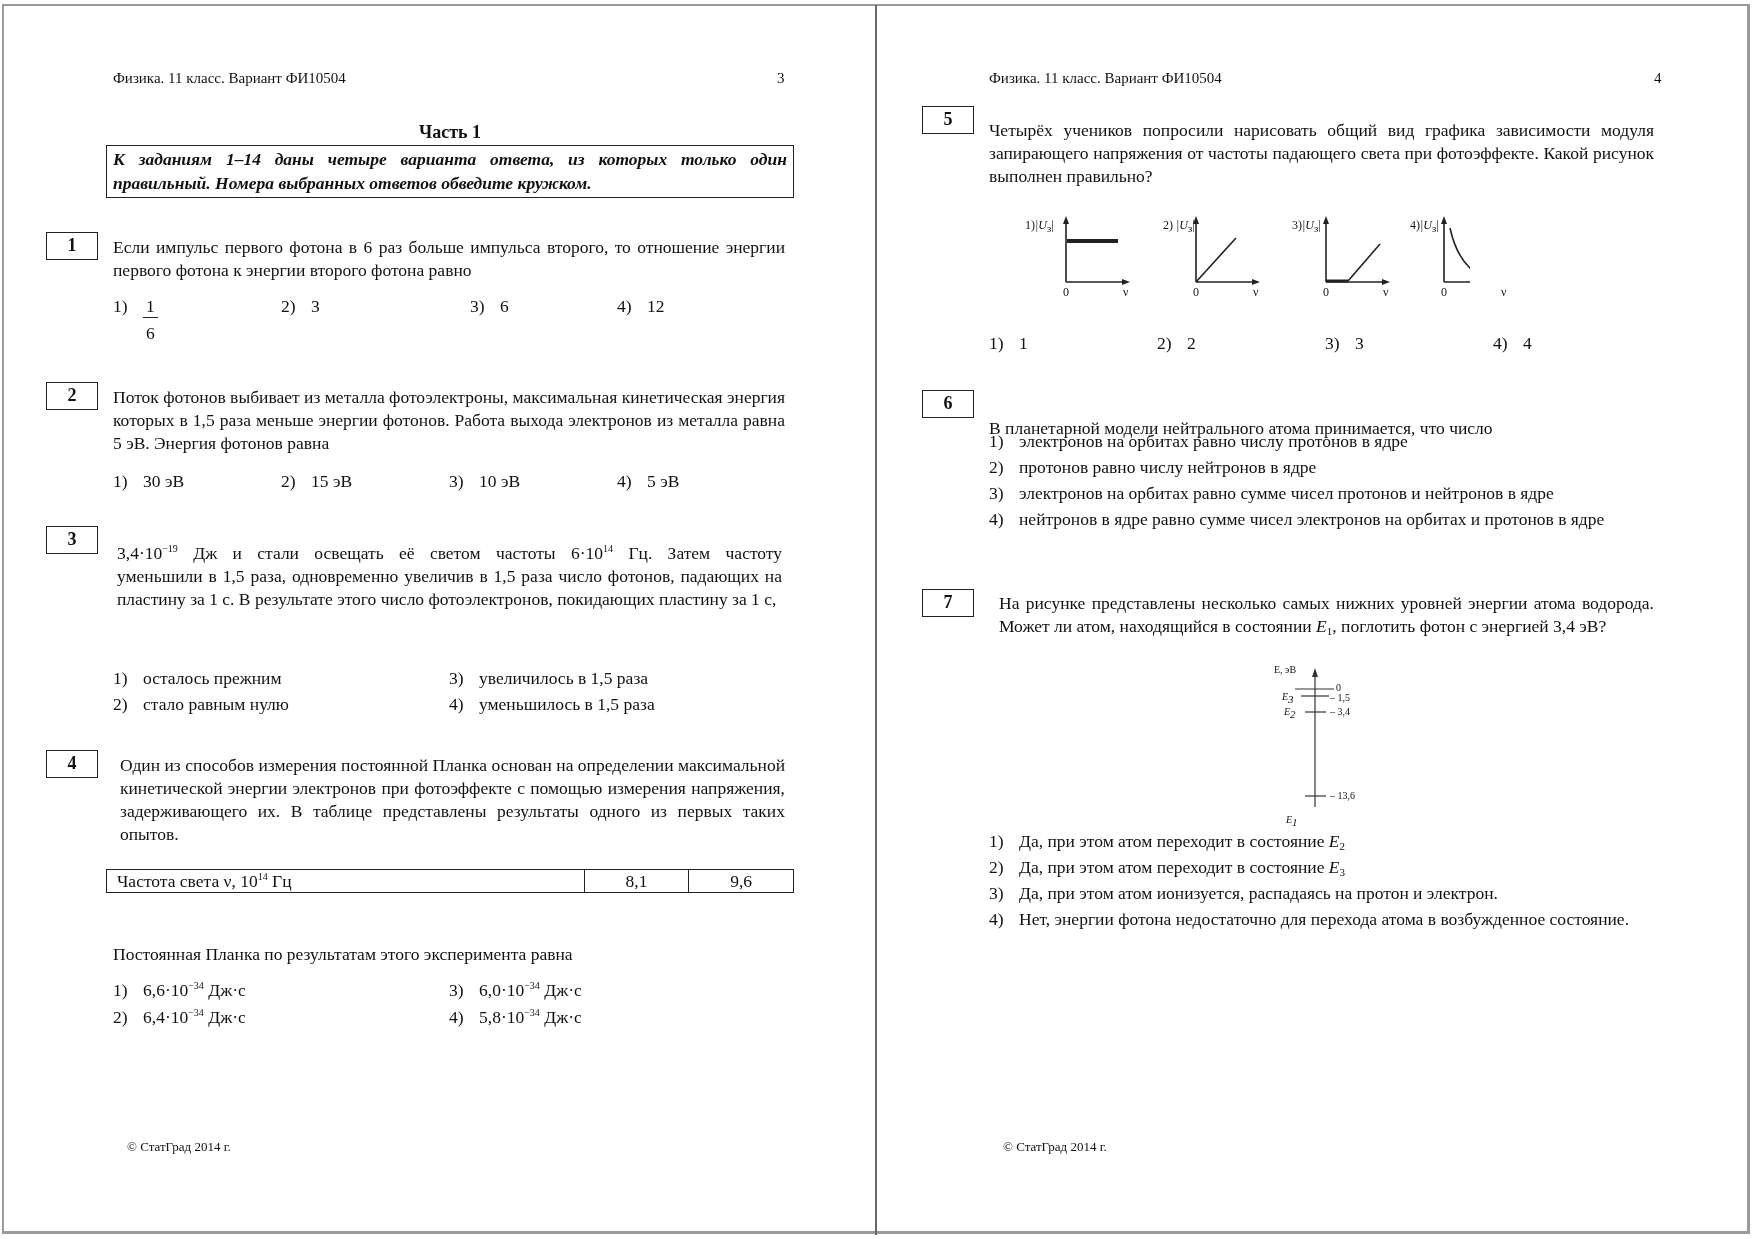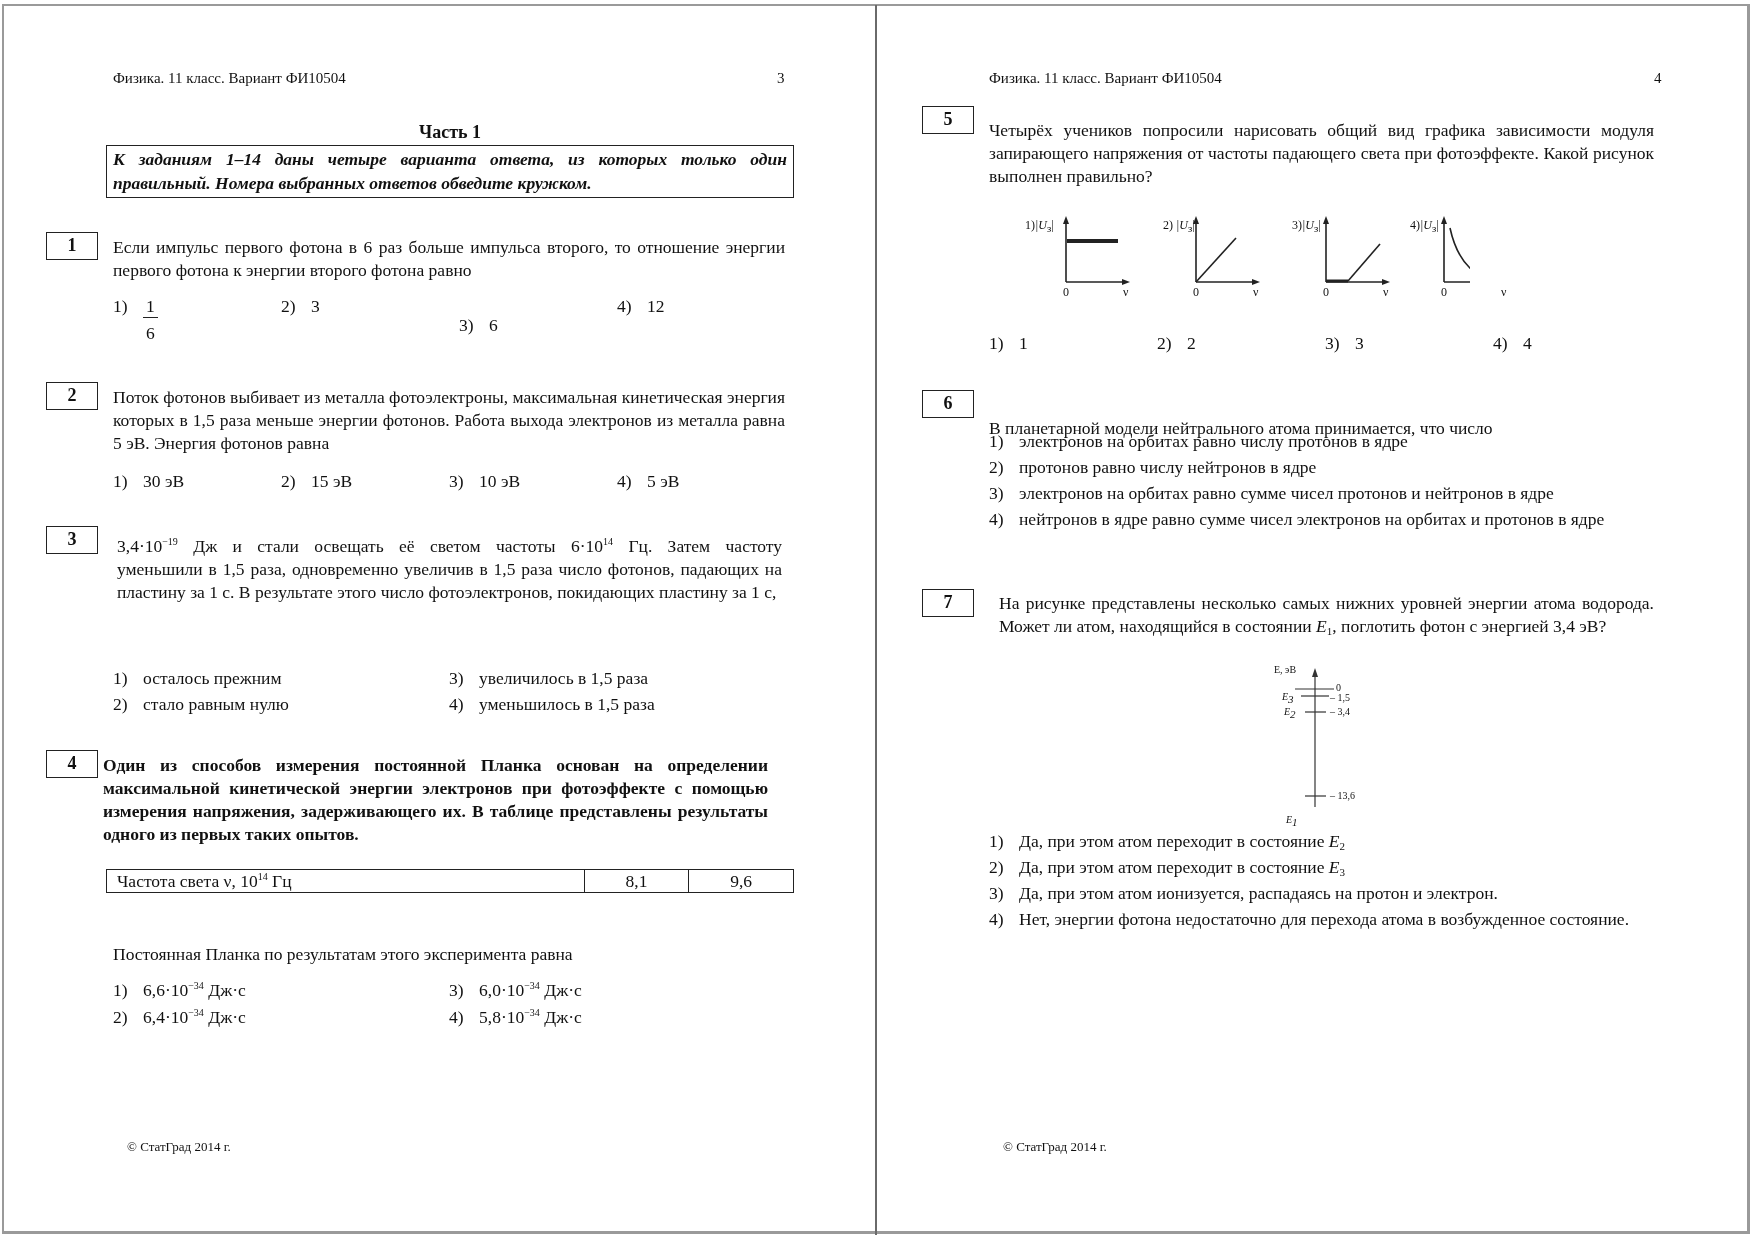--- a/index.html
+++ b/index.html
@@ -52,42 +52,42 @@
 
   <div class="qbox" style="left:46px; top:232px;">1</div>
   <div class="abs txt" style="left:113px; top:236px; width:672px;">Если импульс первого фотона в 6 раз больше импульса второго, то отношение энергии первого фотона к энергии второго фотона равно</div>
   <div class="opt" style="left:113px; top:295px;">
     <span class="n">1)</span><span class="frac">
         <span class="num">1</span>
         <span class="den">6</span>
       </span>
   </div>
   <div class="opt" style="left:281px; top:295px;"><span class="n">2)</span><span>3</span></div>
-  <div class="opt" style="left:459px; top:295px;margin-top:19px;"><span class="n">3)</span><span>6</span></div>
+  <div class="opt" style="left:470px; top:295px;"><span class="n">3)</span><span>6</span></div>
   <div class="opt" style="left:617px; top:295px;"><span class="n">4)</span><span>12</span></div>
 
   <div class="qbox" style="left:46px; top:382px;">2</div>
   <div class="abs txt" style="left:113px; top:386px; width:672px;">Поток фотонов выбивает из металла фотоэлектроны, максимальная кинетическая энергия которых в 1,5 раза меньше энергии фотонов. Работа выхода электронов из металла равна 5 эВ. Энергия фотонов равна</div>
   <div class="opt" style="left:113px; top:470px;"><span class="n">1)</span><span>30 эВ</span></div>
   <div class="opt" style="left:281px; top:470px;"><span class="n">2)</span><span>15 эВ</span></div>
   <div class="opt" style="left:449px; top:470px;"><span class="n">3)</span><span>10 эВ</span></div>
   <div class="opt" style="left:617px; top:470px;"><span class="n">4)</span><span>5 эВ</span></div>
 
   <div class="qbox" style="left:46px; top:526px;">3</div>
   <div class="abs txt" style="left:117px; top:530px; width:665px;">
-    <div style="margin-top:5px; text-align:justify; text-align-last:justify;font-family:Liberation Serif, serif;"><span>3,4·10</span><sup>−19</sup><span> Дж и стали освещать её светом частоты 6·10</span><sup>14</sup><span> Гц. Затем частоту</span></div>
+    <div style="margin-top:12px; text-align:justify; text-align-last:justify;font-family:Liberation Serif, serif;"><span>3,4·10</span><sup>−19</sup><span> Дж и стали освещать её светом частоты 6·10</span><sup>14</sup><span> Гц. Затем частоту</span></div>
     <div>уменьшили в 1,5 раза, одновременно увеличив в 1,5 раза число фотонов, падающих на пластину за 1 с. В результате этого число фотоэлектронов, покидающих пластину за 1 с,</div>
   </div>
   <div class="opt" style="left:113px; top:667px;"><span class="n">1)</span><span>осталось прежним</span></div>
   <div class="opt" style="left:113px; top:693px;"><span class="n">2)</span><span>стало равным нулю</span></div>
   <div class="opt" style="left:449px; top:667px;"><span class="n">3)</span><span>увеличилось в 1,5 раза</span></div>
   <div class="opt" style="left:449px; top:693px;"><span class="n">4)</span><span>уменьшилось в 1,5 раза</span></div>
 
   <div class="qbox" style="left:46px; top:750px;">4</div>
-  <div class="abs txt" style="left:103px; top:754px; width:665px;font-weight:bold;">Один из способов измерения постоянной Планка основан на определении максимальной кинетической энергии электронов при фотоэффекте с помощью измерения напряжения, задерживающего их. В таблице представлены результаты одного из первых таких опытов.</div>
+  <div class="abs txt" style="left:120px; top:754px; width:665px;">Один из способов измерения постоянной Планка основан на определении максимальной кинетической энергии электронов при фотоэффекте с помощью измерения напряжения, задерживающего их. В таблице представлены результаты одного из первых таких опытов.</div>
 
   <table class="data abs" style="left:106px; top:869px; width:688px;">
     <tbody>
     <tr>
       <td><span>Частота света ν, 10</span><sup>14</sup><span> Гц</span></td>
       <td class="v">8,1</td>
       <td class="v">9,6</td>
     </tr>
   </tbody>
     </table>

